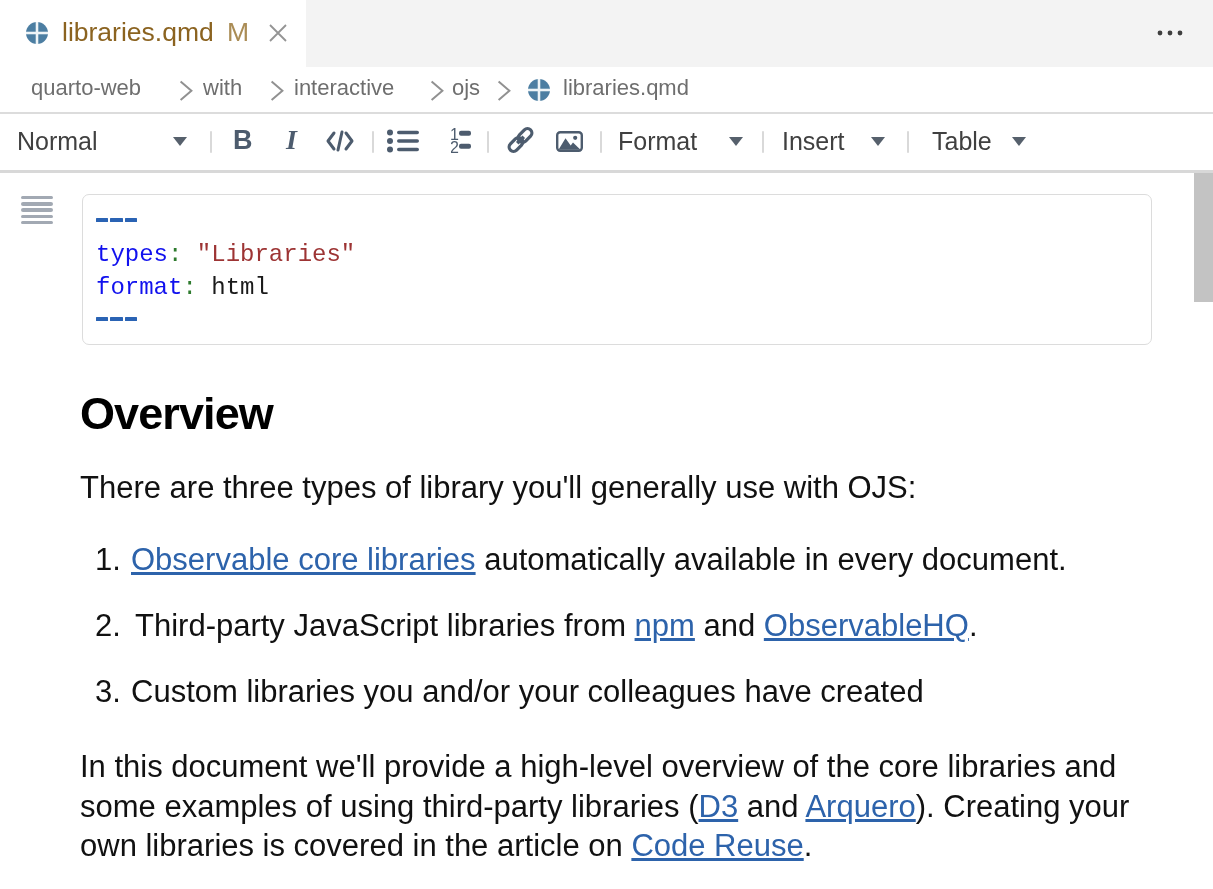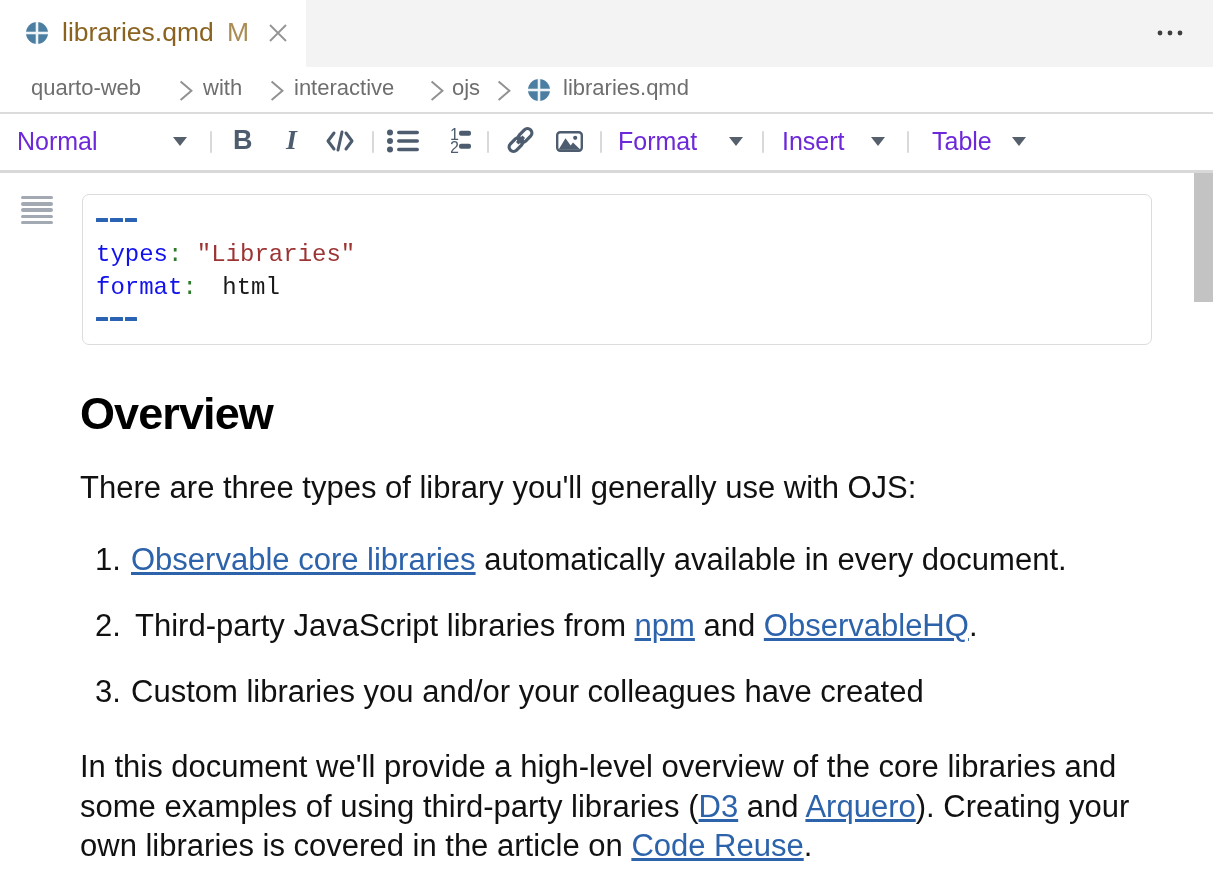--- a/index.html
+++ b/index.html
@@ -10,29 +10,29 @@
   #tab { position:absolute; left:0; top:0; width:306px; height:67px; background:#fff; }
   #tabname { position:absolute; left:62px; top:17px; font-size:26.5px; color:#8b6320; }
   #tabM { position:absolute; left:227px; top:17px; font-size:26.5px; color:#aa8c55; }
   #dots { position:absolute; left:1156px; top:29px; }
   
   #crumbbar { position:absolute; left:0; top:67px; width:1213px; height:45px; background:#fff; }
   .crumb { position:absolute; font-size:22px; color:#6e6e6e; white-space:nowrap; top:75px; }
   .chev { position:absolute; top:78px; }
   
   #toolbar { position:absolute; left:0; top:112px; width:1213px; height:58px; background:#fff; }
-  #toolbar .t { position:absolute; font-size:25px; color:#6d28d9; top:15px; }
+  #toolbar .t { position:absolute; font-size:25px; color:#404040; top:15px; }
   #toolbar .vsep { position:absolute; top:19px; width:2px; height:22px; background:#d9d9d9; border-radius:1px; }
   #toolbar svg.ic { position:absolute; }
   .tri { position:absolute; width:0; height:0; border-left:7px solid transparent; border-right:7px solid transparent; border-top:9px solid #56606c; }
   
   #handle { position:absolute; left:21px; top:196px; width:32px; height:28px; }
   #handle div { height:3.4px; border-radius:2px; background:#a2a9b3; margin-bottom:2.8px; }
   #codebox { position:absolute; left:82px; top:194px; width:1070px; height:151px; border:1.5px solid #dcdcdc; border-radius:7px; background:#fff; }
-  #code { position:absolute; left:13px; top:10px; font-family:"Liberation Mono", monospace; font-size:24px; line-height:33px; white-space:pre; } .dash { display:inline-block; width:12.4px; height:3.6px; background:#2a63b4; border-radius:0.5px; margin-right:1.93px; vertical-align:6.1px; } .ckey { color:#1111ee; } .ccol { color:#2e7b2e; } .cstr { color:#9d3434; } .cplain { color:#1a1a1a;margin-left:11px; }
+  #code { position:absolute; left:13px; top:10px; font-family:"Liberation Mono", monospace; font-size:24px; line-height:33px; white-space:pre; } .dash { display:inline-block; width:12.4px; height:3.6px; background:#2a63b4; border-radius:0.5px; margin-right:1.93px; vertical-align:6.1px; } .ckey { color:#1111ee; } .ccol { color:#2e7b2e; } .cstr { color:#9d3434; } .cplain { color:#1a1a1a; }
   h1 { position:absolute; left:80px; top:388px; font-size:45px; line-height:52px; font-weight:bold; color:#000; letter-spacing:-0.9px; }
   .body { position:absolute; font-size:31px; line-height:40px; color:#111; }
   a { color:#2d63ab; text-decoration:underline; text-underline-offset:2px; text-decoration-thickness:2.5px; }
   #scroll { position:absolute; left:1194px; top:172px; width:19px; height:130px; background:#c3c3c3; }
 </style>
 </head>
 <body>
 
 <div id="tabbar"></div>
 <div id="tab">

